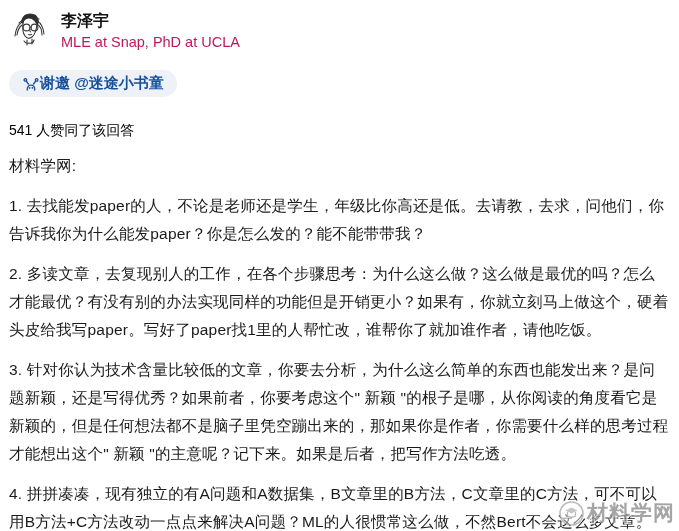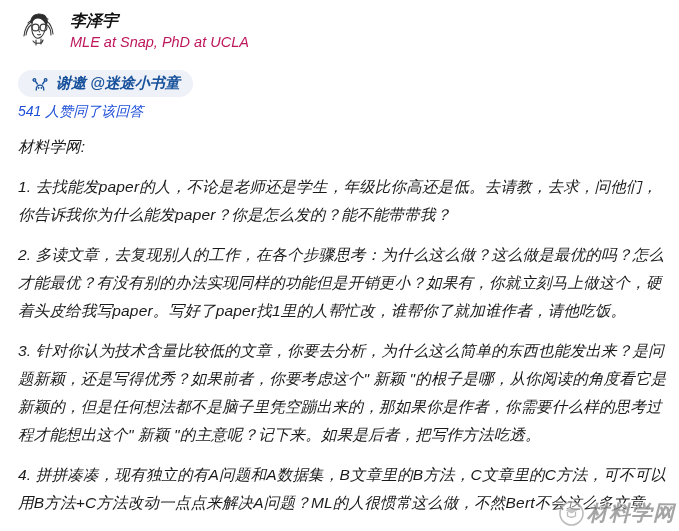--- a/index.html
+++ b/index.html
@@ -1,41 +1,41 @@
 <!DOCTYPE html>
 <html><head>
 <meta charset="utf-8">
 <style>
   html,body{margin:0;padding:0;}
   body{
     width:679px;height:531px;background:#ffffff;overflow:hidden;
     font-family:"Liberation Sans","DejaVu Sans",sans-serif;
     color:#1a1a1a;position:relative;
   }
-  .page{position:relative;box-sizing:border-box;width:679px;height:531px;padding:10px 10px 0 18px;font-style:italic;}
+  .page{position:relative;box-sizing:border-box;width:679px;height:531px;padding:10px 10px 0 9px;}
 
   
   .author-row{display:flex;align-items:flex-start;gap:12px;}
   .avatar{width:40px;height:40px;border-radius:3px;overflow:hidden;background:#fff;flex:0 0 auto;cursor:pointer;}
   .avatar svg{display:block;}
   .author-meta{padding-top:1px;}
   .author-name{font-size:16px;font-weight:700;color:#121212;line-height:20px;cursor:pointer;}
   .author-bio{font-size:14.5px;color:#be185d;line-height:19px;margin-top:2px;}
 
   
   .badge{
-    display:inline-flex;align-items:center;gap:7px;
+    display:inline-flex;align-items:center;
     margin-top:18px;padding:0 13px;height:27px;
     background:#eef1f7;border-radius:14px;
     color:#17519c;font-size:15px;font-weight:700;cursor:pointer;
   }
   .badge-icon{display:inline-flex;align-items:center;}
 
   
-  .upvote-meta{margin-top:4px;font-size:14px;color:#1d4ed8;line-height:20px;}
+  .upvote-meta{margin-top:23px;font-size:14px;color:#000000;line-height:20px;}
 
   
   .answer-body{margin-top:12px;font-size:15.5px;line-height:28px;color:#1a1a1a;letter-spacing:0.2px;}
   .answer-body p{margin:0 0 12px 0;}
 
   
   .watermark{
     position:absolute;right:4px;bottom:4px;
     display:flex;align-items:center;gap:2px;
     opacity:0.78;pointer-events:none;

